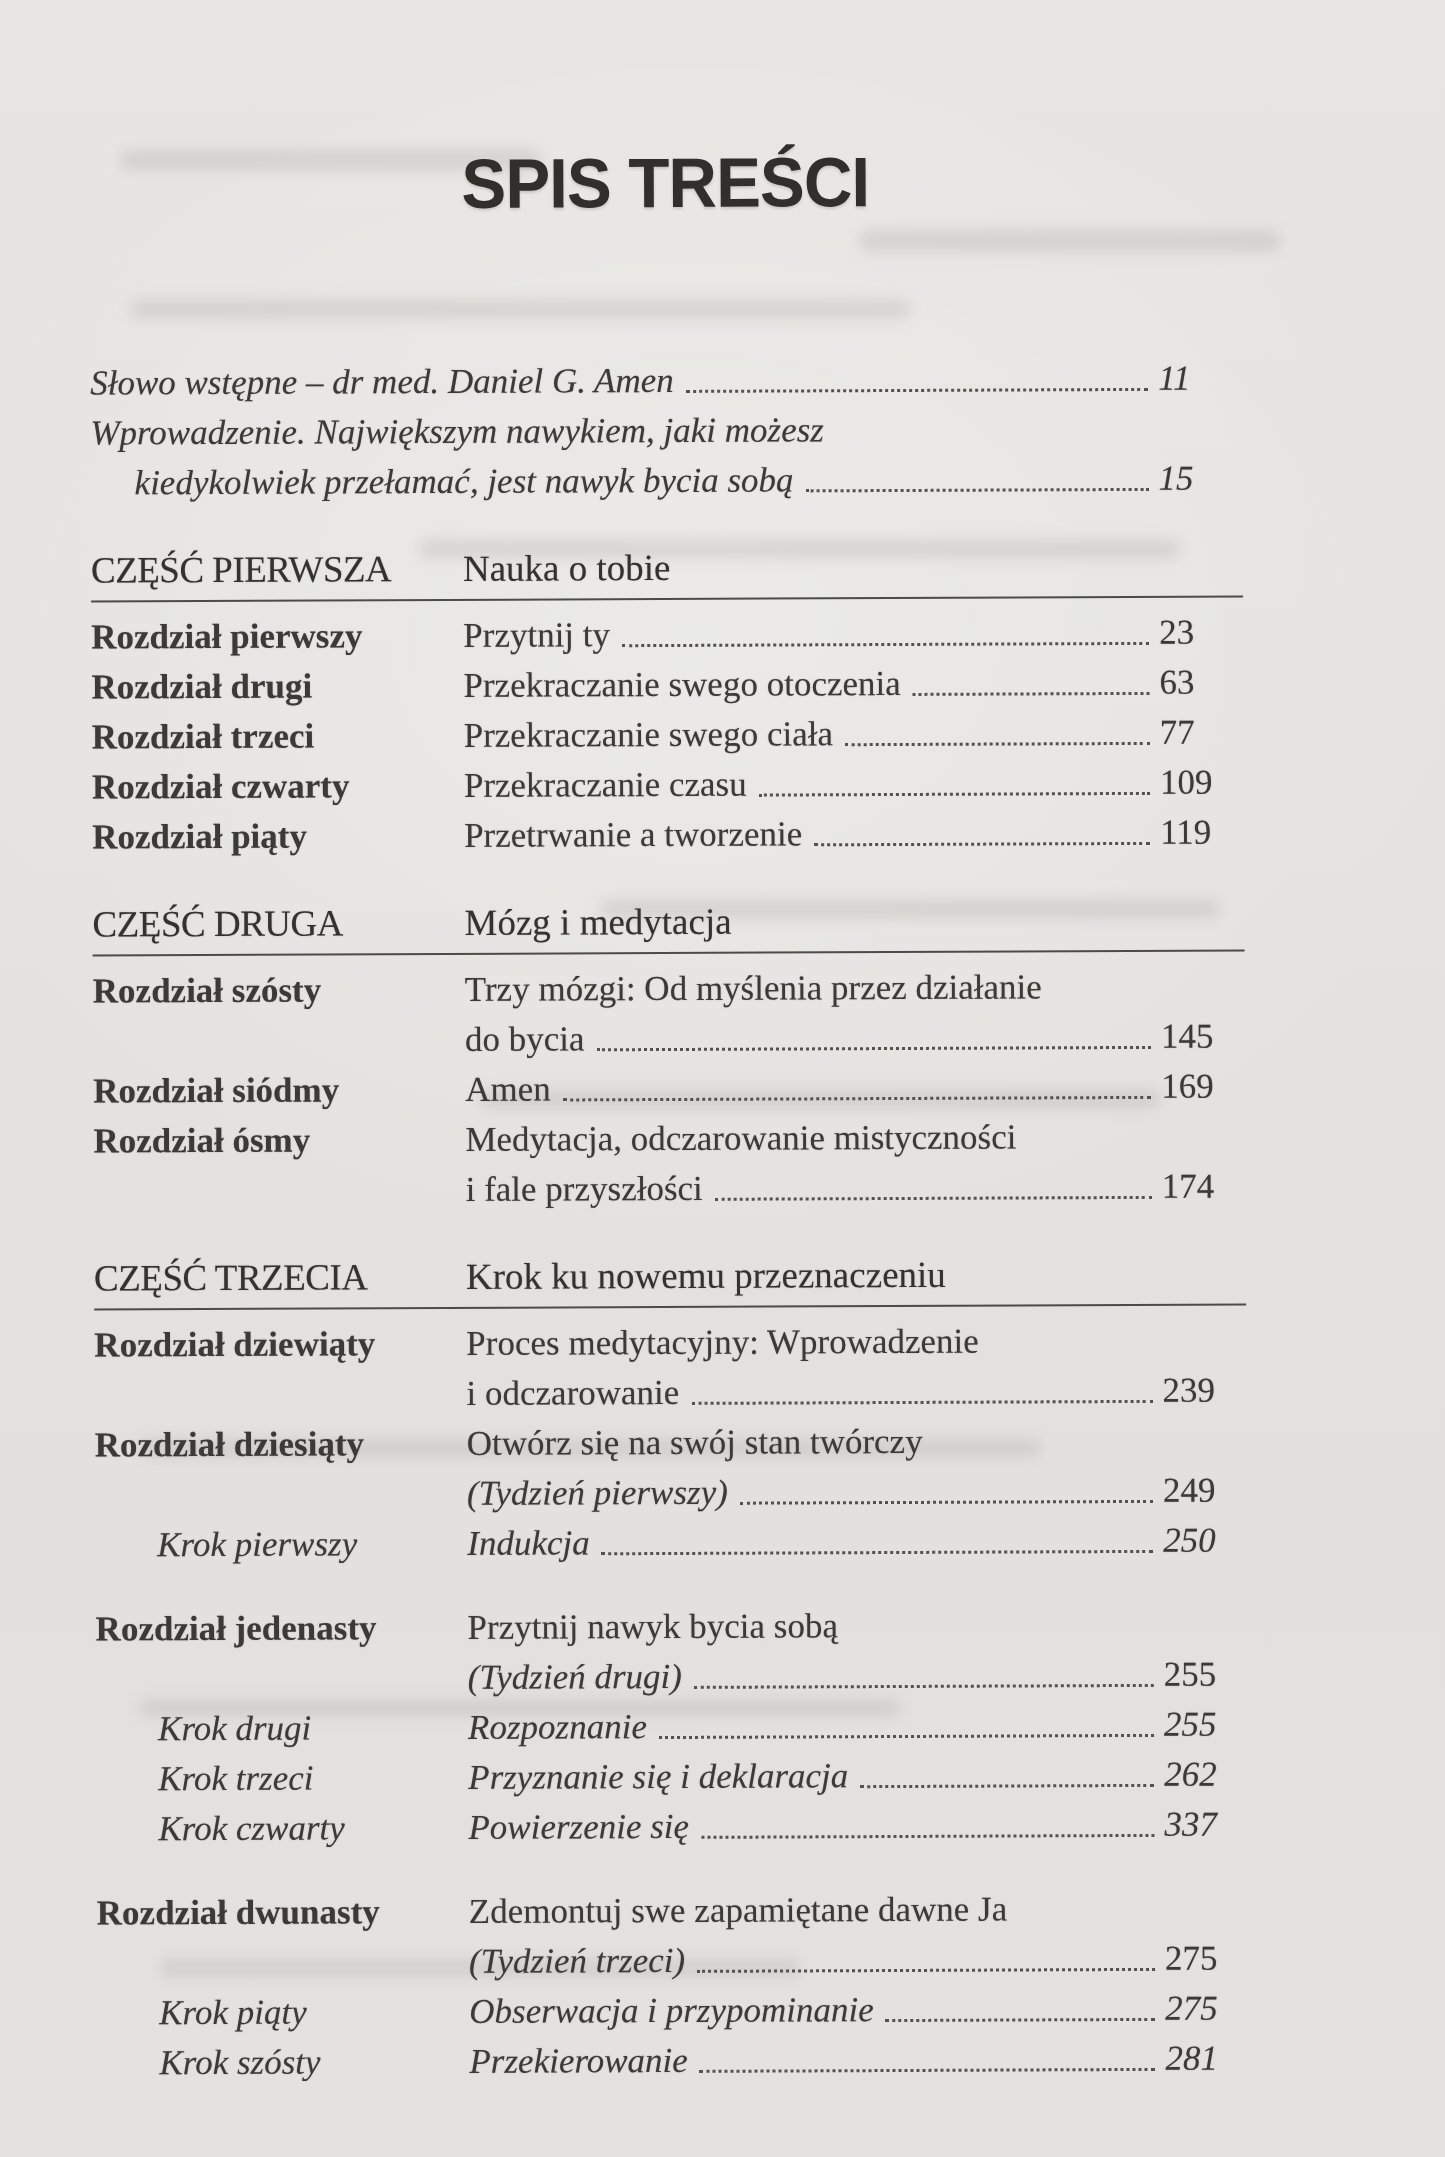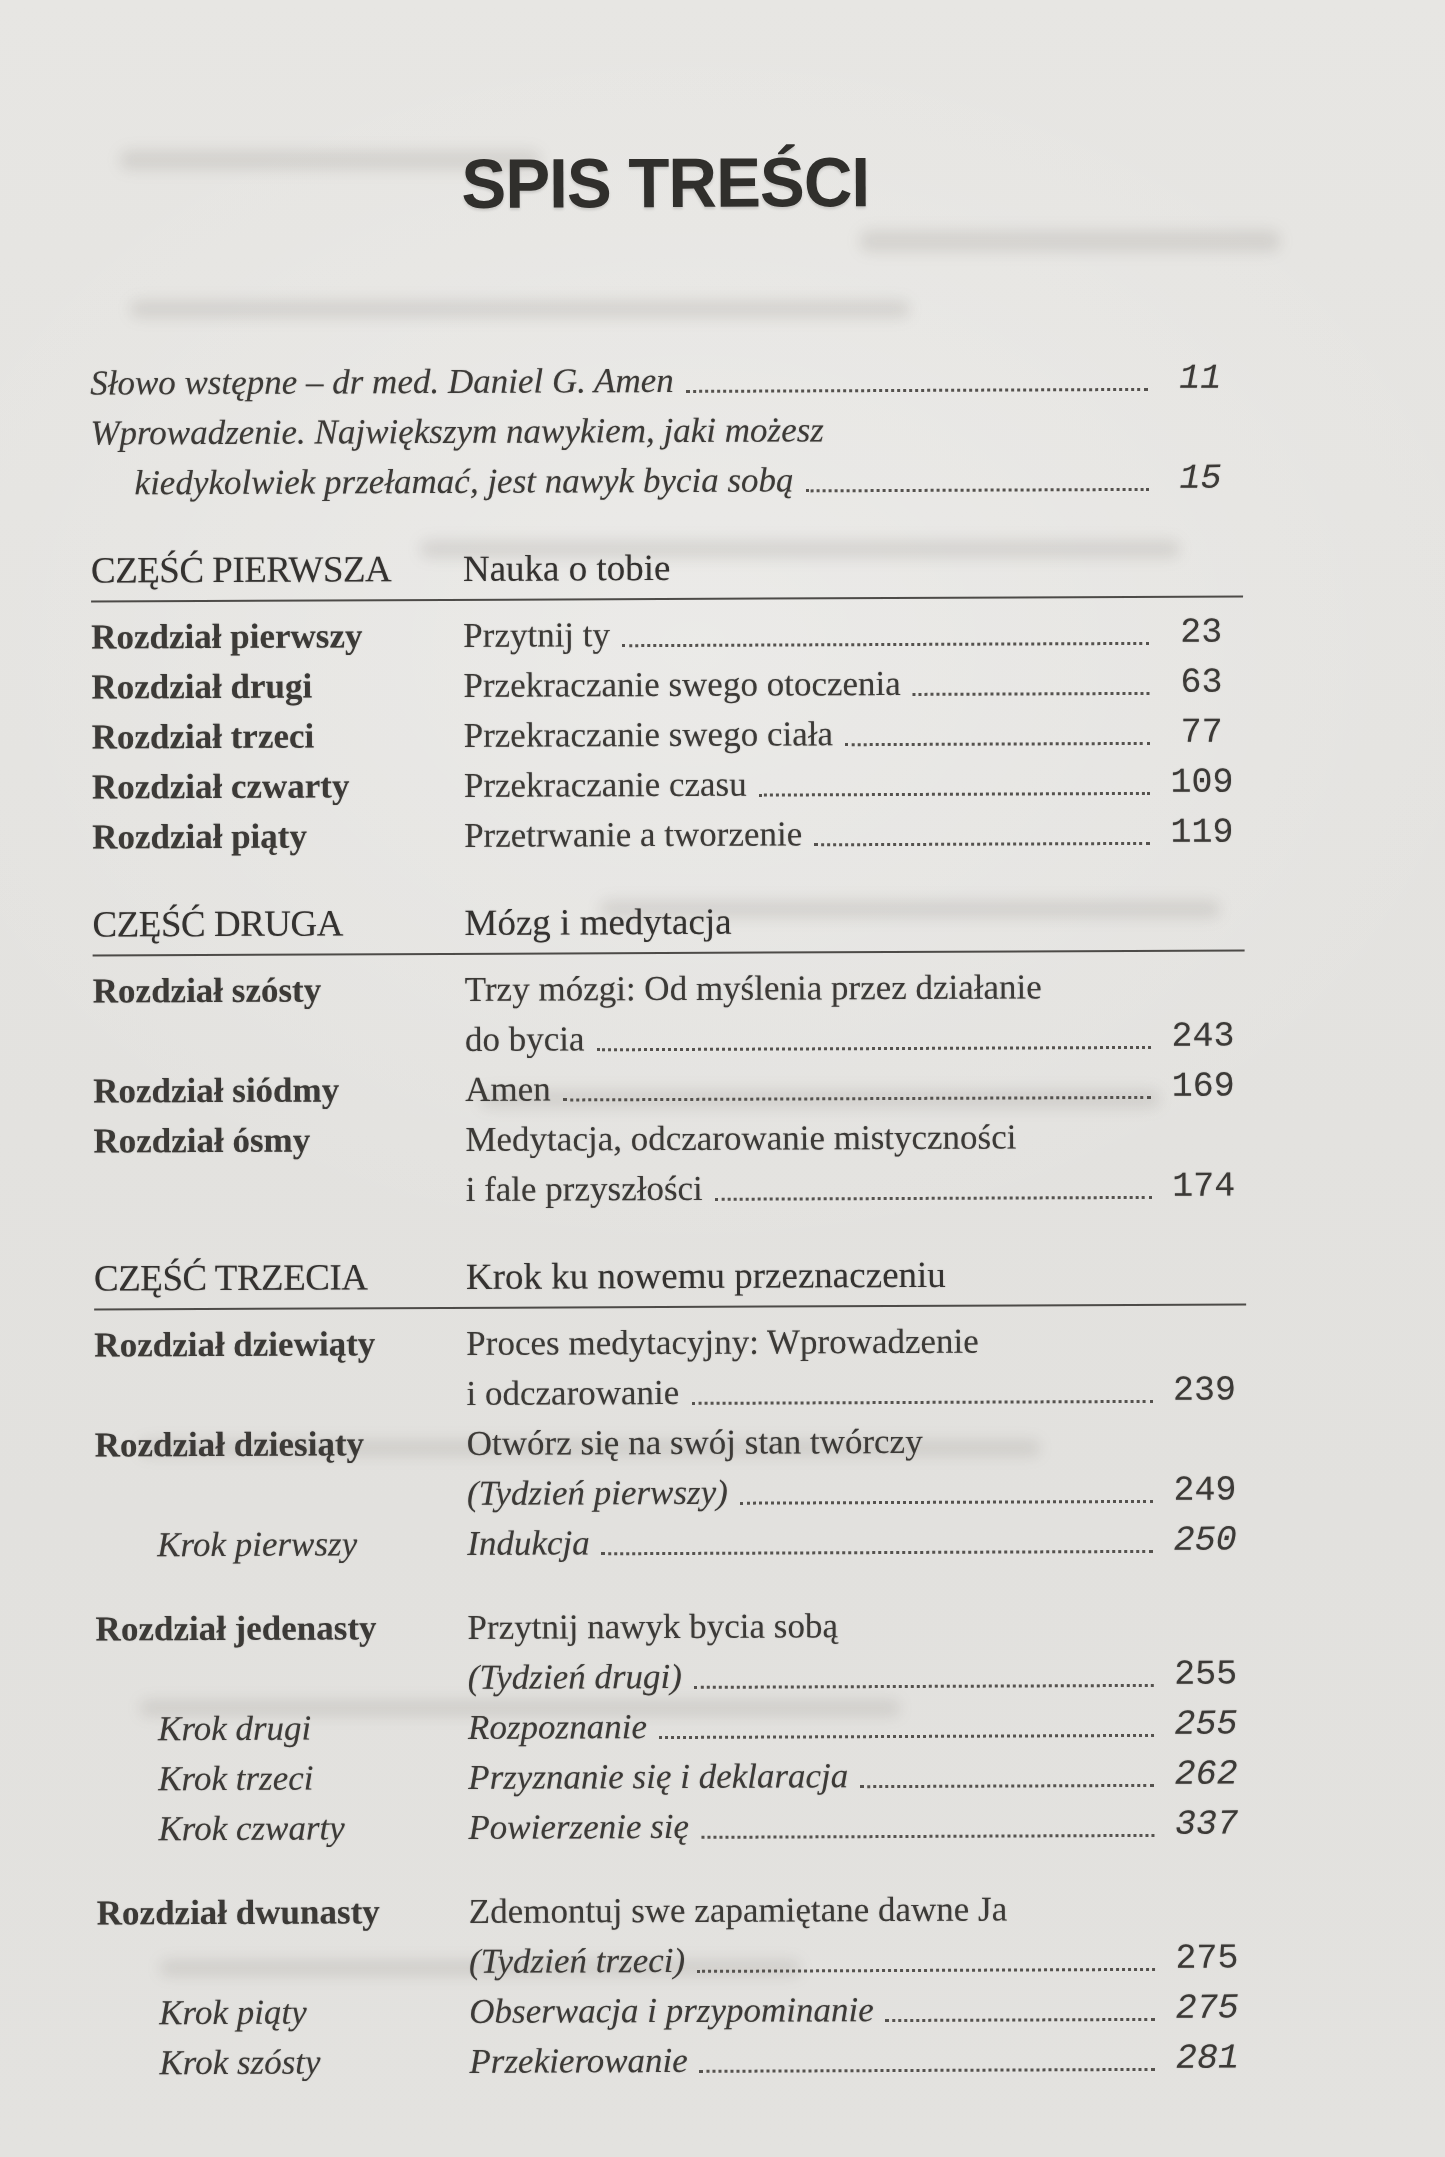--- a/index.html
+++ b/index.html
@@ -35,21 +35,21 @@
   }
   .row{display:flex;align-items:flex-end;line-height:50px;font-size:35px;}
   .row .line-text{white-space:nowrap;}
   .it{font-style:italic;}
   .indent{padding-left:44px;}
   .leader{
     flex:1 1 auto;min-width:34px;
     border-bottom:3.4px dotted #55524e;
     margin:0 10px 13px 12px;
   }
-  .page-num{width:84px;text-align:center;white-space:nowrap;font-family:Liberation Mono, monospace;}
+  .page-num{width:84px;text-align:left;white-space:nowrap;}
   .fm-entry{font-style:italic;}
   .part-header{
     display:grid;grid-template-columns:372px 1fr;
     font-size:37px;line-height:44px;
     color:#343230;
     margin:40px 0 10px 0;
     padding-bottom:8px;
     border-bottom:2.5px solid #4d4b48;
   }
   .part-label{letter-spacing:-0.5px;}
@@ -163,21 +163,21 @@
         <div class="entries">
           <div class="entry">
             <div class="entry-label">Rozdział szósty</div>
             <div class="entry-lines">
               <div class="row">
                 <span class="line-text">Trzy mózgi: Od myślenia przez działanie</span>
               </div>
               <div class="row">
                 <span class="line-text">do bycia</span>
                 <span class="leader"></span>
-                <span class="page-num">243</span>
+                <span class="page-num">145</span>
               </div>
             </div>
           </div>
           <div class="entry">
             <div class="entry-label">Rozdział siódmy</div>
             <div class="entry-lines">
               <div class="row">
                 <span class="line-text">Amen</span>
                 <span class="leader"></span>
                 <span class="page-num">169</span>

